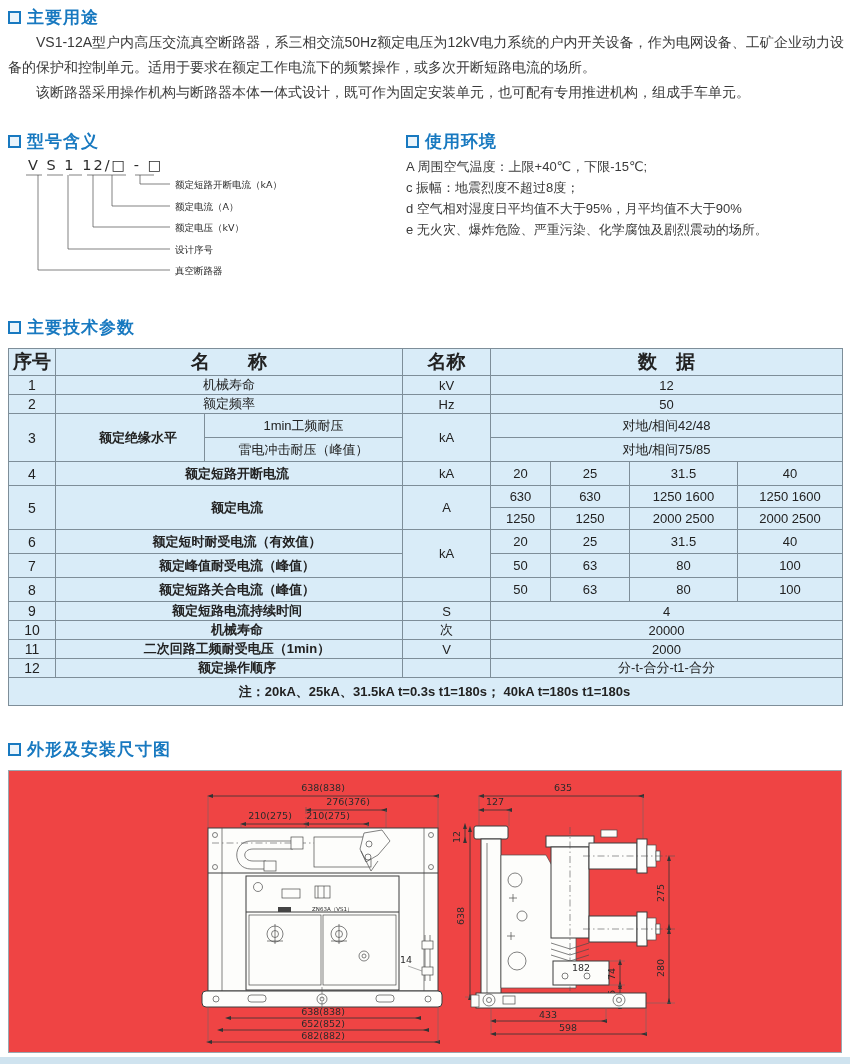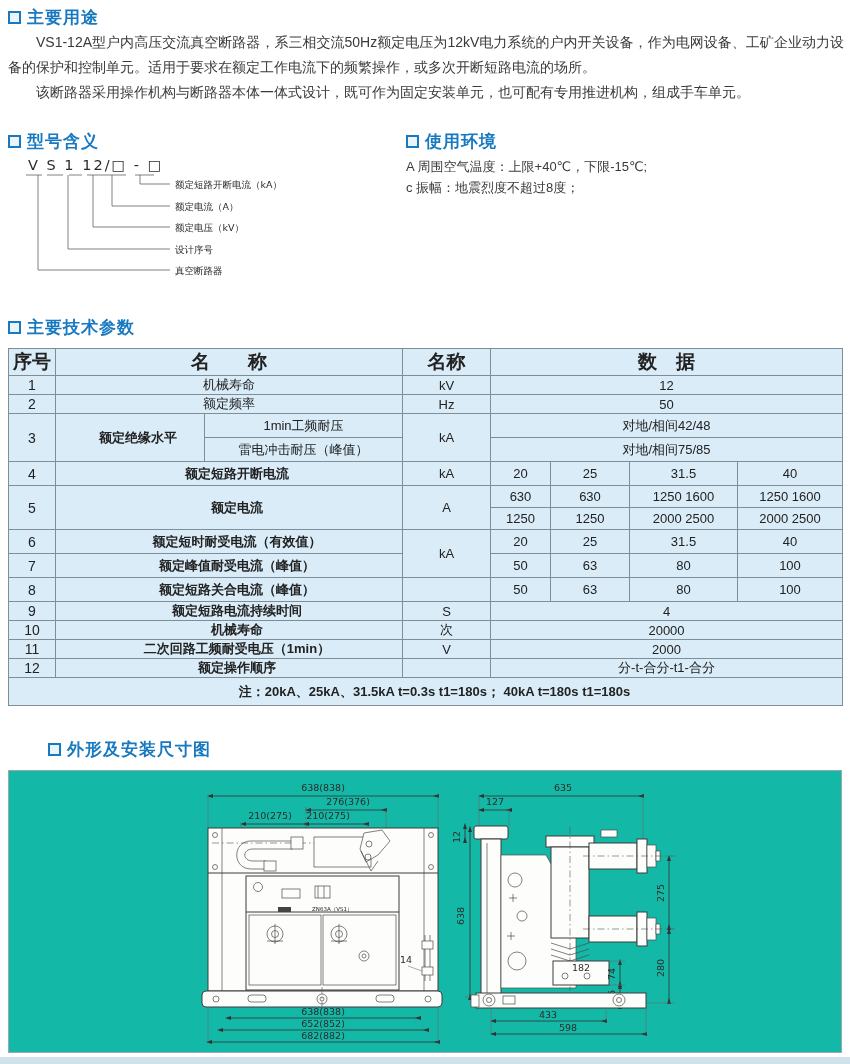--- a/index.html
+++ b/index.html
@@ -29,21 +29,21 @@
     font-size:13px; color:#222; text-align:center; vertical-align:middle;
     overflow:hidden; white-space:nowrap; padding:0 2px;
   }
   table.params td.left { text-align:center; padding-left:18px;font-weight:bold; }
   table.params td.num { font-size:14px; }
   table.params tr.hd td { font-weight:bold; font-size:19px; }
   tr.h20 td { height:20px; } tr.h19 td { height:19px; } tr.h24 td { height:24px; }
   tr.h22 td { height:22px; } tr.h21 td { height:28px;margin-top:28px; }
 
   
-  .draw-box { border:1px solid #9aa7b0; background:#14b8a6; }
+  .draw-box { border:1px solid #9aa7b0; background:#ef4444; }
   svg { display:block; }
   svg text { font-family:"DejaVu Sans","Liberation Sans",sans-serif; fill:#2b2b2b; font-size:9.5px; }
   svg .ln   { stroke:#3c3c3c; stroke-width:1; fill:none; }
   svg .ln2  { stroke:#4a4a4a; stroke-width:0.7; fill:none; }
   svg .fillw{ fill:#fdfdfb; }
   svg .dim  { stroke:#333; stroke-width:0.8; fill:none; }
   svg .ext  { stroke:#666; stroke-width:0.55; fill:none; }
   svg .cl   { stroke:#555; stroke-width:0.6; fill:none; stroke-dasharray:7 3 1.5 3; }
   .bottom-strip { background:#cfe3ef; }
 </style>
@@ -93,20 +93,22 @@
   </g>
 </svg>
 
 <div class="abs sec-title" style="left:406px; top:130px;">
   <span class="sq"></span>
   <span>使用环境</span>
 </div>
 <div class="abs env-list" style="left:406px; top:156px;">
   <div>A 周围空气温度：上限+40℃，下限-15℃;</div>
   <div>c 振幅：地震烈度不超过8度；</div>
+  <div>d 空气相对湿度日平均值不大于95%，月平均值不大于90%</div>
+  <div>e 无火灾、爆炸危险、严重污染、化学腐蚀及剧烈震动的场所。</div>
 </div>
 
 <div class="abs sec-title" style="left:8px; top:316px;align-items:center;">
   <span class="sq"></span>
   <span>主要技术参数</span>
 </div>
 
 <table class="params abs" style="left:8px; top:348px;">
   <colgroup>
     <col style="width:47px">
@@ -221,21 +223,21 @@
     <td class="left" colspan="2">额定操作顺序</td>
     <td></td>
     <td colspan="4">分-t-合分-t1-合分</td>
   </tr>
   <tr class="h21">
     <td colspan="8" class="left" style="padding-left:20px;">注：20kA、25kA、31.5kA  t=0.3s  t1=180s；  40kA t=180s t1=180s</td>
   </tr>
 </tbody>
   </table>
 
-<div class="abs sec-title" style="left:8px; top:738px;margin-left:40px;">
+<div class="abs sec-title" style="left:8px; top:738px;">
   <span class="sq"></span>
   <span>外形及安装尺寸图</span>
 </div>
 
 <div class="abs draw-box" style="left:8px; top:770px; width:834px; height:283px;">
 
   <svg class="abs" style="left:187px; top:12px;" width="252" height="266" viewBox="0 0 252 266">
     <defs>
       <marker id="fa" markerWidth="8" markerHeight="8" refX="4" refY="4" orient="auto">
         <path d="M0,4 L8,1.5 L8,6.5 Z" fill="#333"></path>

